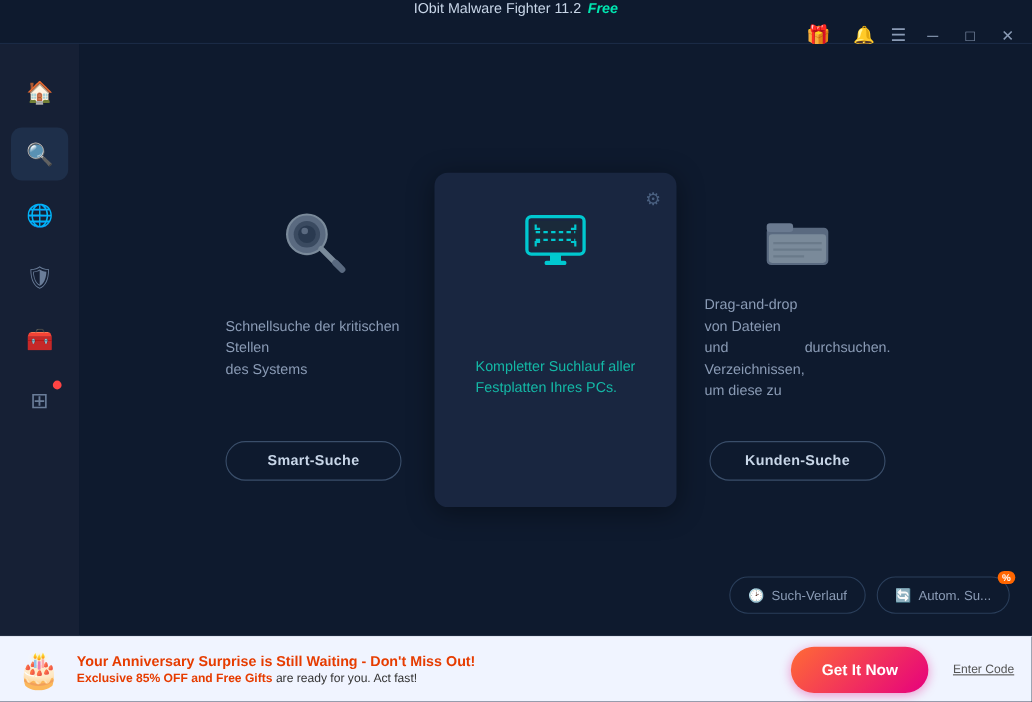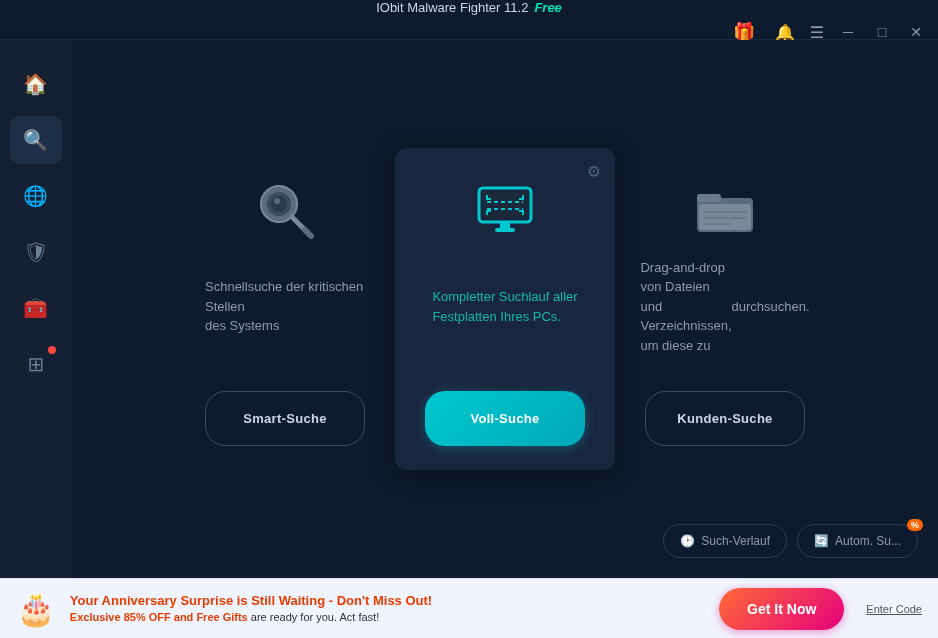--- a/index.html
+++ b/index.html
@@ -167,21 +167,21 @@
       align-items: center;
     }
 
     .scan-card.featured .scan-card-desc {
       color: #14b8a6;
       font-weight: 500;
     }
 
     .scan-btn {
       width: 160px;
-      height: 55px;
+      height: 36px;
       border-radius: 20px;
       border: none;
       cursor: pointer;
       font-size: 13px;
       font-weight: 600;
       letter-spacing: 0.3px;
       margin-top: 16px;
     }
 
     .scan-btn.outline {
@@ -398,21 +398,20 @@
             <rect x="27" y="44" width="10" height="7" rx="1" fill="#00c8d0"></rect>
             <rect x="22" y="50" width="20" height="4" rx="2" fill="#00c8d0"></rect>
           </svg>
         </div>
         <div class="scan-card-desc">
           <span>
             <span>Kompletter Suchlauf aller</span><br>
             <span>Festplatten Ihres PCs.</span>
           </span>
         </div>
-        <button class="scan-btn primary">Voll-Suche</button>
       </div>
 
       <div class="scan-card">
         <div class="scan-card-icon folder-icon">
           <svg viewBox="0 0 64 64" xmlns="http://www.w3.org/2000/svg">
             <rect x="4" y="20" width="56" height="34" rx="4" fill="#5a6a80"></rect>
             <rect x="4" y="16" width="24" height="8" rx="3" fill="#6a7a90"></rect>
             <rect x="6" y="26" width="52" height="26" rx="3" fill="#7a8a9a"></rect>
             <line x1="10" y1="34" x2="54" y2="34" stroke="#6a7a8a" stroke-width="2"></line>
             <line x1="10" y1="40" x2="54" y2="40" stroke="#6a7a8a" stroke-width="2"></line>

